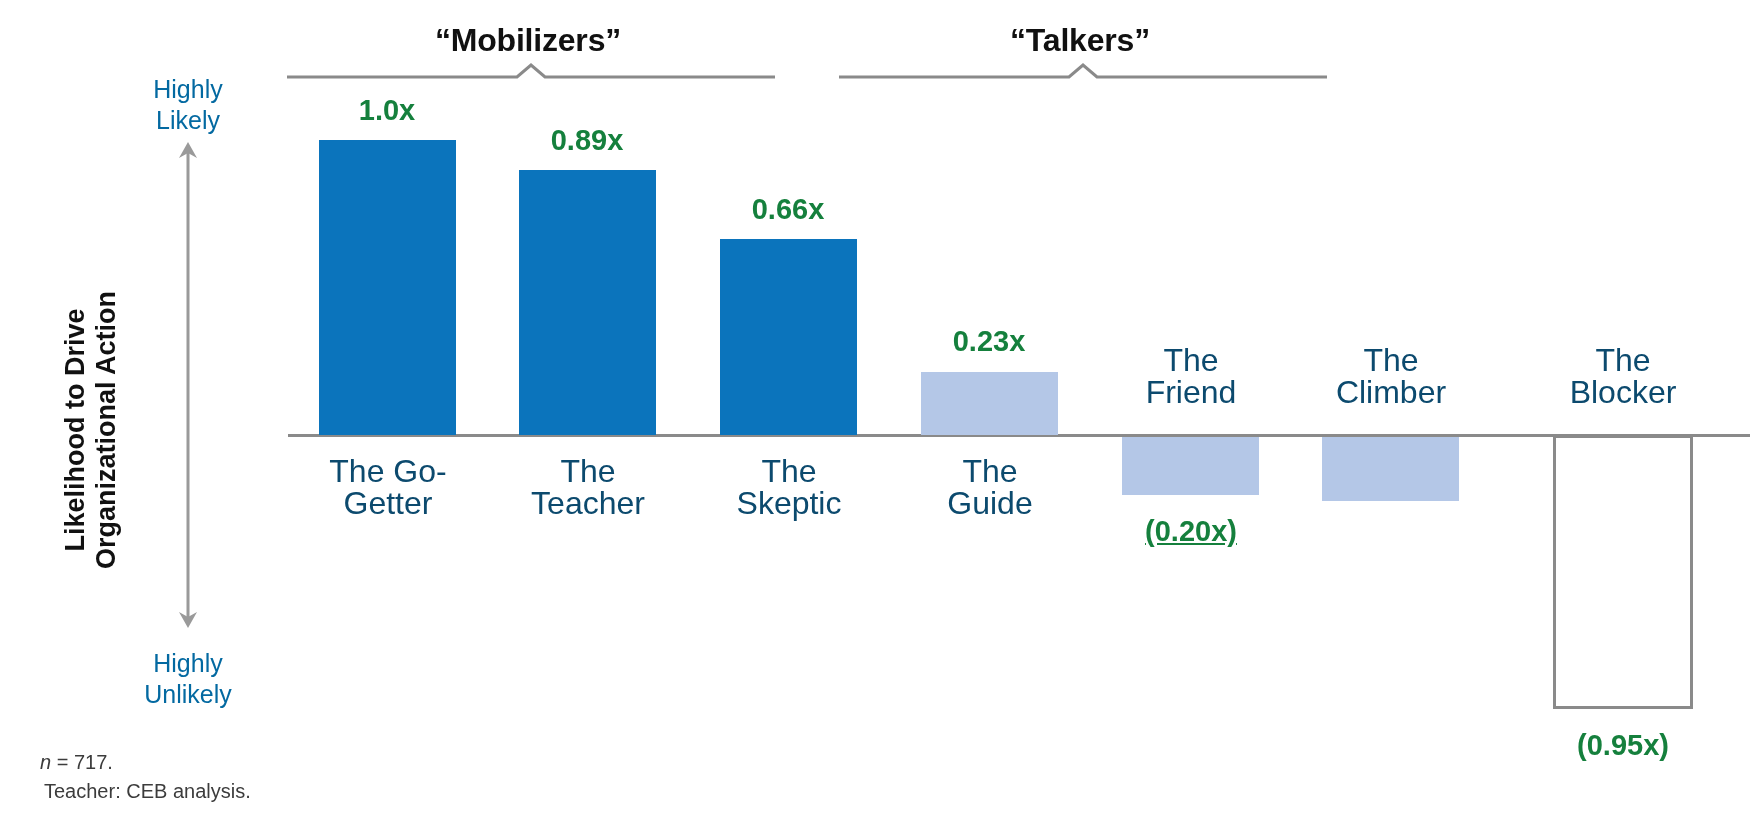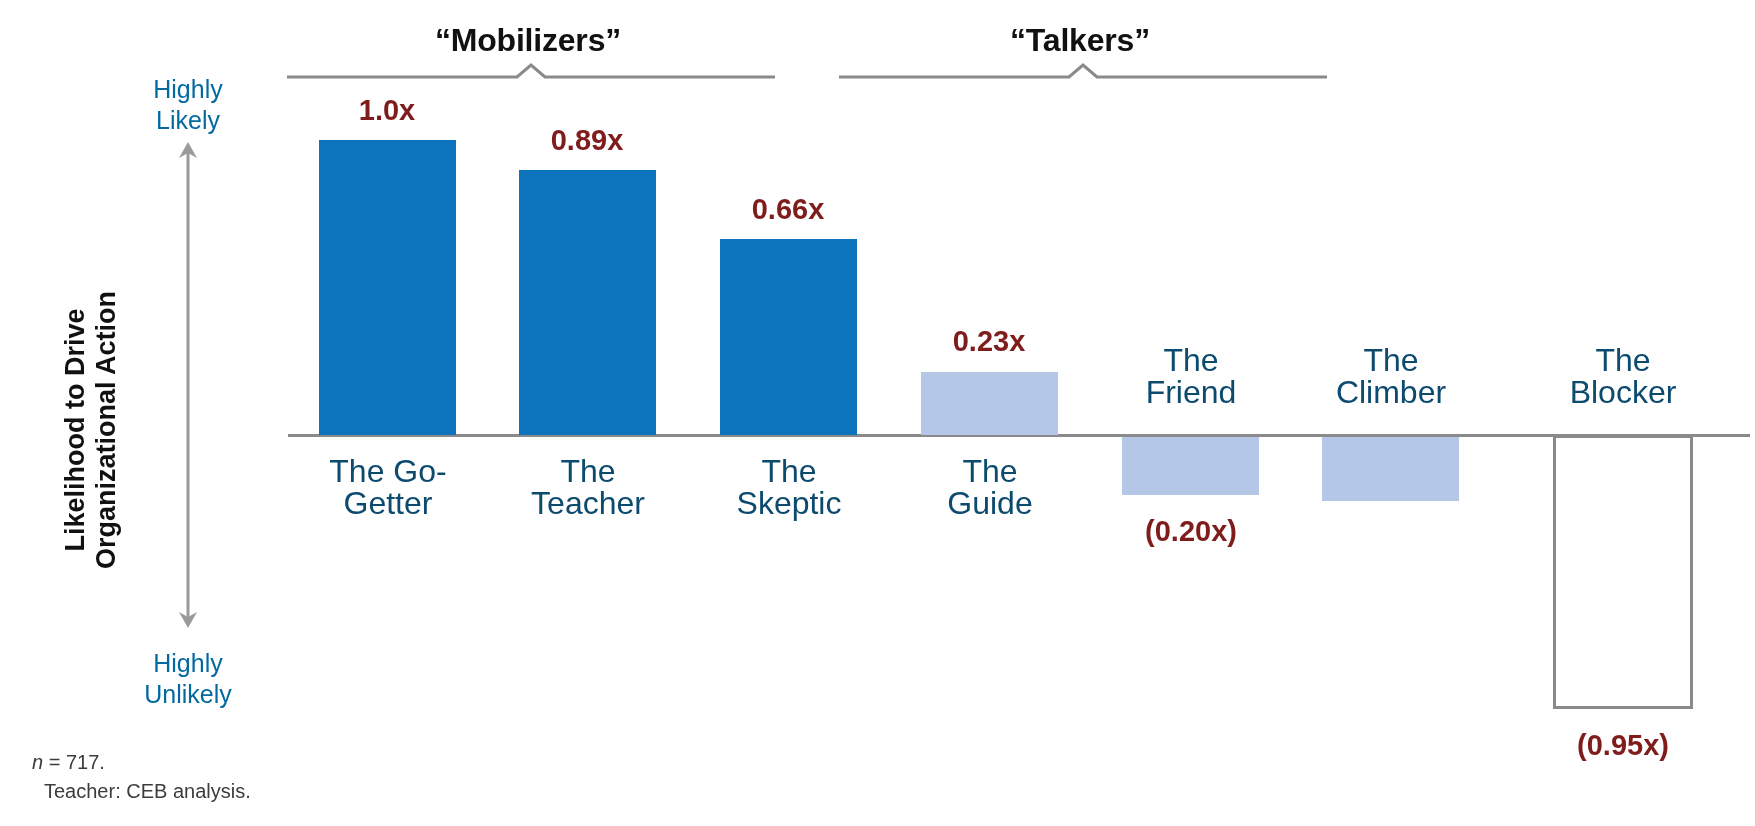--- a/index.html
+++ b/index.html
@@ -74,21 +74,21 @@
   .bar.outline {
     background: #ffffff;
     border: 3px solid #8a8a8a;
     box-sizing: border-box;
   }
 
   .bar-value {
     position: absolute;
     font-weight: bold;
     font-size: 29px;
-    color: #7f1d1d;
+    color: #15803d;
     text-align: center;
     white-space: nowrap;
   }
   .cat-label {
     position: absolute;
     font-size: 32px;
     line-height: 32px;
     color: #0c4a6e;
     text-align: center;
     white-space: pre-line;
@@ -152,29 +152,29 @@
 Skeptic</div>
 
   <div class="bar solid-light" style="left:921px; top:372px; width:137px; height:63px;"></div>
   <div class="bar-value" style="left:909px; top:325px; width:160px;">0.23x</div>
   <div class="cat-label" style="left:899px; top:455px; width:182px;">The
 Guide</div>
 
   <div class="bar solid-light" style="left:1122px; top:437px; width:137px; height:58px;"></div>
   <div class="cat-label" style="left:1100px; top:344px; width:182px;">The
 Friend</div>
-  <div class="bar-value" style="left:1100px; top:515px; width:182px;">(0.20x)</div>
+  <div class="bar-value" style="left:1100px; top:515px; width:182px;text-decoration:underline;">(0.20x)</div>
 
   <div class="bar solid-light" style="left:1322px; top:437px; width:137px; height:64px;"></div>
   <div class="cat-label" style="left:1300px; top:344px; width:182px;">The
 Climber</div>
 
   <div class="bar outline" style="left:1553px; top:435px; width:140px; height:274px;"></div>
   <div class="cat-label" style="left:1532px; top:344px; width:182px;">The
 Blocker</div>
   <div class="bar-value" style="left:1532px; top:729px; width:182px;">(0.95x)</div>
 
-  <div class="footnote" style="left:32px; top:748px;">
+  <div class="footnote" style="left:40px; top:748px;">
     <span class="ital">n</span><span> = 717.</span>
   </div>
   <div class="footnote" style="left:44px; top:777px;">Teacher: CEB analysis.</div>
 
 </div>
 
 </body></html>

